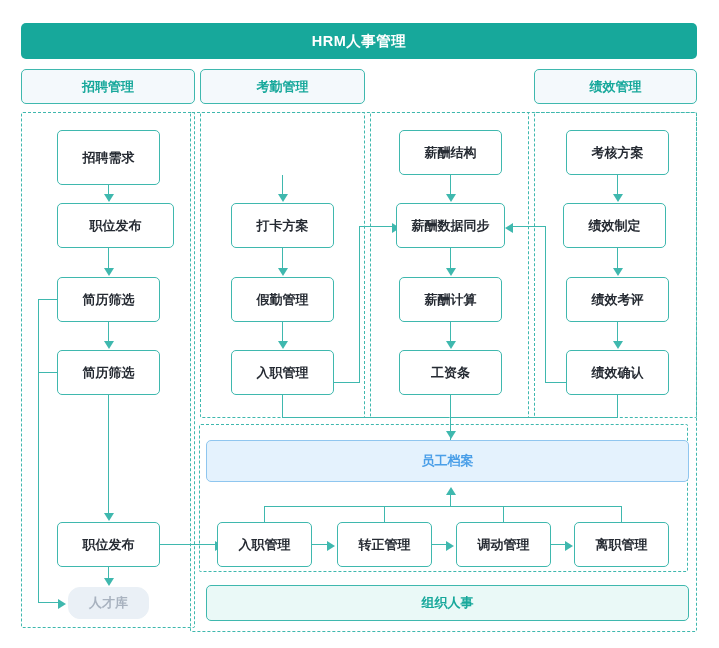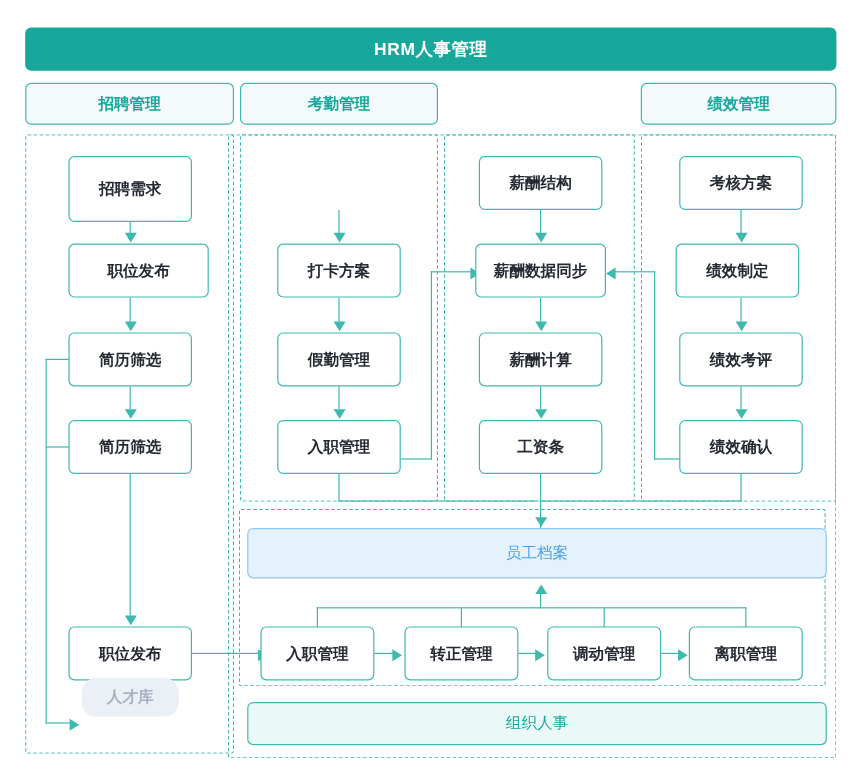--- a/index.html
+++ b/index.html
@@ -61,21 +61,21 @@
   }
   .node.muted {
     background: #eaf0f6;
     border-color: #eaf0f6;
     color: #a8b2bf;
   }
   .banner {
     position: absolute;
     border-radius: 5px;
     display: flex; align-items: center; justify-content: center;
-    font-size: 13px; font-weight: normal;
+    font-size: 13px; font-weight: bold;
     z-index: 5;
   }
   .banner.records {
     background: #e4f2fd;
     border: 1.3px solid #8fc6ef;
     color: #4a9fe8;
   }
   .banner.org {
     background: #eaf9f7;
     border: 1.3px solid #3fb8ae;
@@ -108,21 +108,21 @@
   <div class="dashed" style="left:534px; top:112px; width:163px; height:306px;"></div>
 
   <div class="dashed" style="left:190px; top:112px; width:507px; height:520px;"></div>
   <div class="dashed" style="left:199px; top:424px; width:489px; height:148px;"></div>
 
   <div class="node" style="left:57px; top:130px; width:103px; height:55px;">招聘需求</div>
   <div class="node" style="left:57px; top:203px; width:117px; height:45px;">职位发布</div>
   <div class="node" style="left:57px; top:277px; width:103px; height:45px;">简历筛选</div>
   <div class="node" style="left:57px; top:350px; width:103px; height:45px;">简历筛选</div>
   <div class="node" style="left:57px; top:522px; width:103px; height:45px;">职位发布</div>
-  <div class="node muted" style="left:68px; top:565px; width:81px; height:32px;border-radius:12px;">人才库</div>
+  <div class="node muted" style="left:68px; top:587px; width:81px; height:32px;border-radius:12px;">人才库</div>
 
   <div class="ln lnv" style="left:107.8px; top:175px;  height:20px;"></div>
   <div class="arrow down" style="left:103.5px; top:194px;"></div>
 
   <div class="ln lnv" style="left:107.8px; top:248px;  height:20px;"></div>
   <div class="arrow down" style="left:103.5px; top:268px;"></div>
 
   <div class="ln lnv" style="left:107.8px; top:322px;  height:19px;"></div>
   <div class="arrow down" style="left:103.5px; top:341px;"></div>
 

